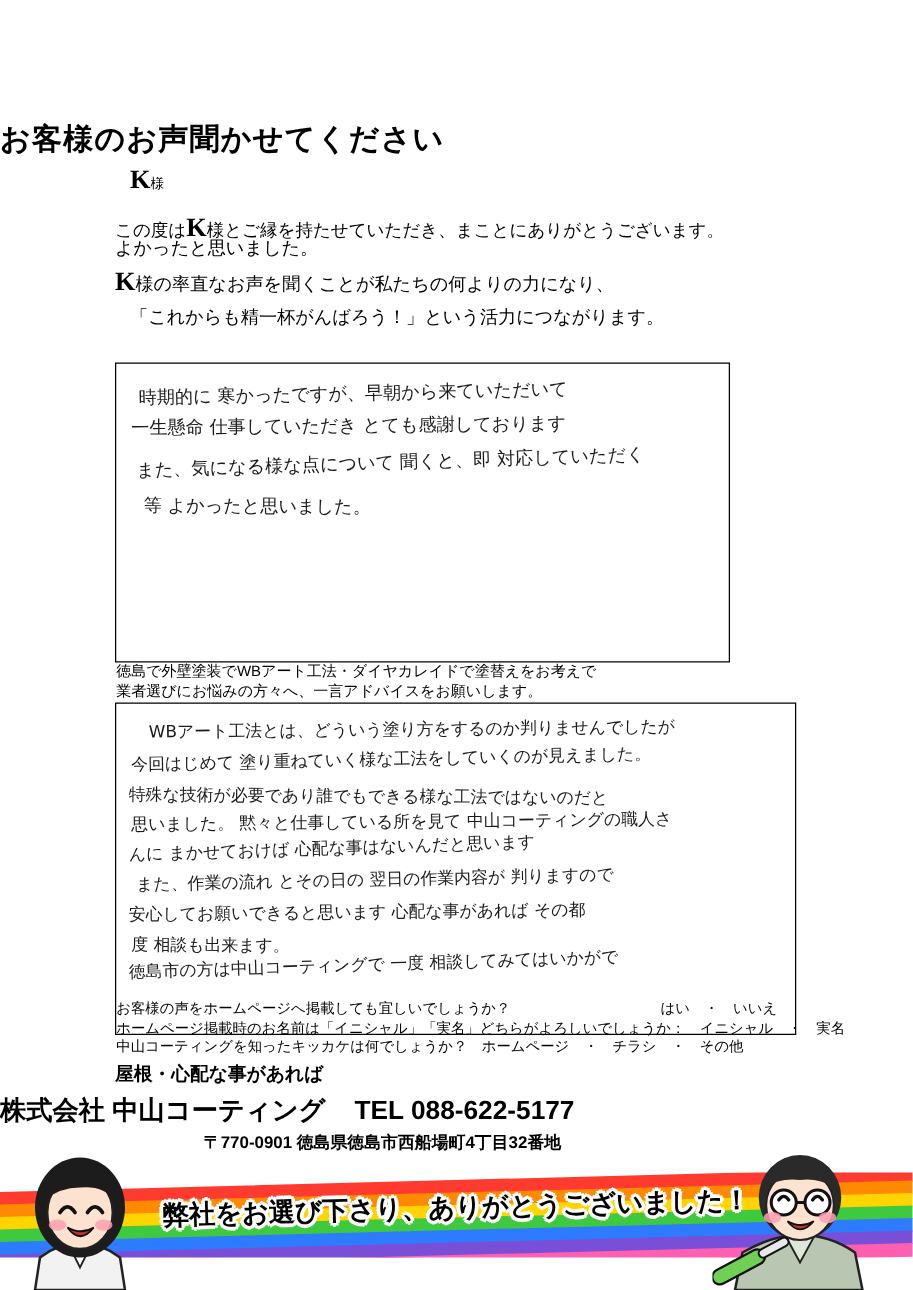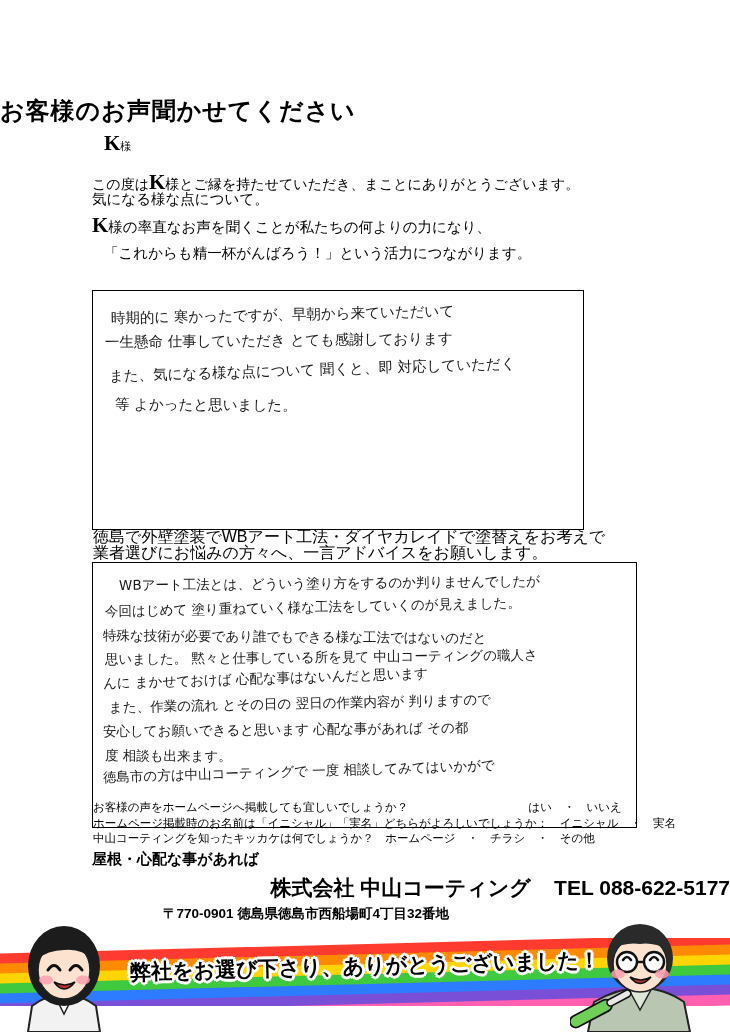--- a/index.html
+++ b/index.html
@@ -103,21 +103,21 @@
   .hw.r1 { transform: rotate(-1.2deg); }
   .hw.r2 { transform: rotate(-0.6deg); }
   .hw.r3 { transform: rotate(-1.8deg); }
   .hw.r4 { transform: rotate(0.4deg); }
 
   
   .cap {
     position: absolute;
     left: 93px;
     top: 529px;
-    font-size: 16px;
+    font-size: 12px;
     line-height: 16px;
   }
 
   
   .qblock {
     position: absolute;
     left: 93px;
     top: 800px;
     font-size: 11.5px;
     line-height: 15.5px;
@@ -136,21 +136,21 @@
     left: 92px;
     top: 850px;
     font-size: 15px;
     font-weight: bold;
   }
   .company-name {
     position: absolute;
     left: 0;
     top: 874px;
     width: 730px;
-    text-align: right;
+    text-align: left;
     font-size: 21px;
     font-weight: bold;
   }
   .company-addr {
     position: absolute;
     left: 0;
     top: 905px;
     width: 612px;
     text-align: center;
     font-size: 13.5px;
@@ -208,21 +208,21 @@
   <div class="greet">
     <div class="greet-row1">
       <span class="kbig">K</span><span class="ksmall">様</span>
     </div>
     <div class="greet-row2">
       <span>この度は</span><span class="kbig">K</span><span>様とご縁を持たせていただき、まことにありがとうございます。</span>
     </div>
   </div>
 
   <div class="intro">
-    <div>気になる様な点について。</div>
+    <div>よかったと思いました。</div>
     <div><span class="kbig">K</span><span>様の率直なお声を聞くことが私たちの何よりの力になり、</span></div>
     <div class="ind">「これからも精一杯がんばろう！」という活力につながります。</div>
   </div>
 
   <div class="hwbox" id="box1">
     <div class="hw r1" style="left:18px; top:18px;">時期的に 寒かったですが、早朝から来ていただいて</div>
     <div class="hw r2" style="left:12px; top:42px;">一生懸命 仕事していただき とても感謝しております</div>
     <div class="hw r3" style="left:16px; top:76px;">また、気になる様な点について 聞くと、即 対応していただく</div>
     <div class="hw r4" style="left:22px; top:104px;">等 よかったと思いました。</div>
   </div>

